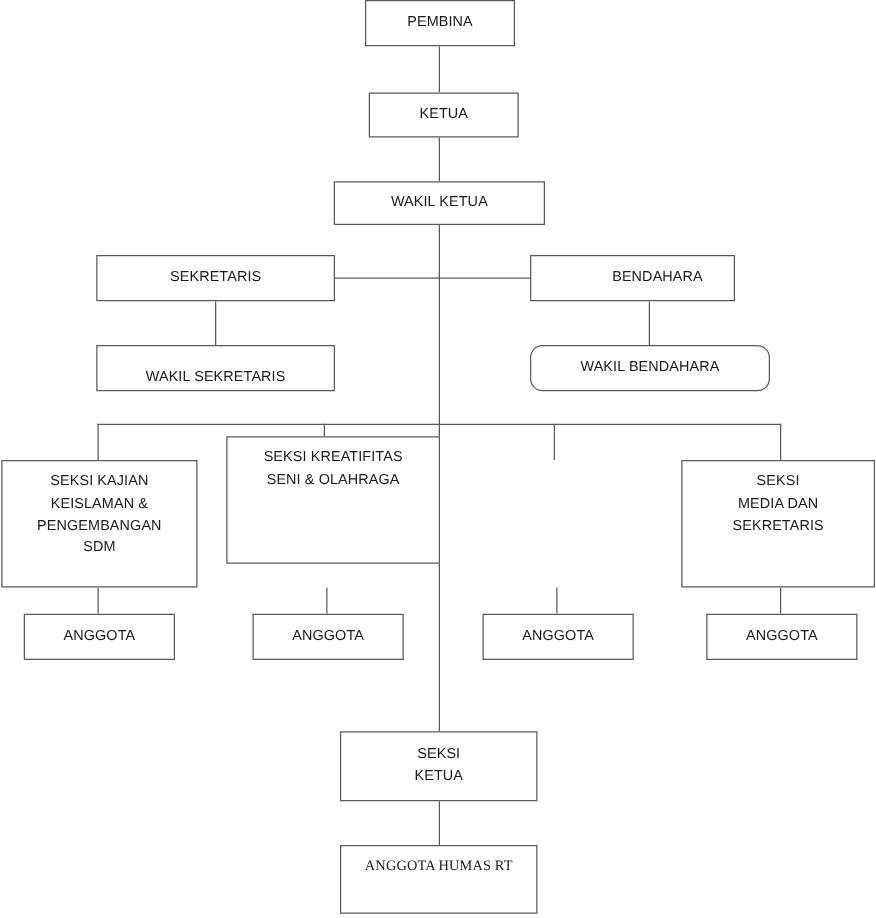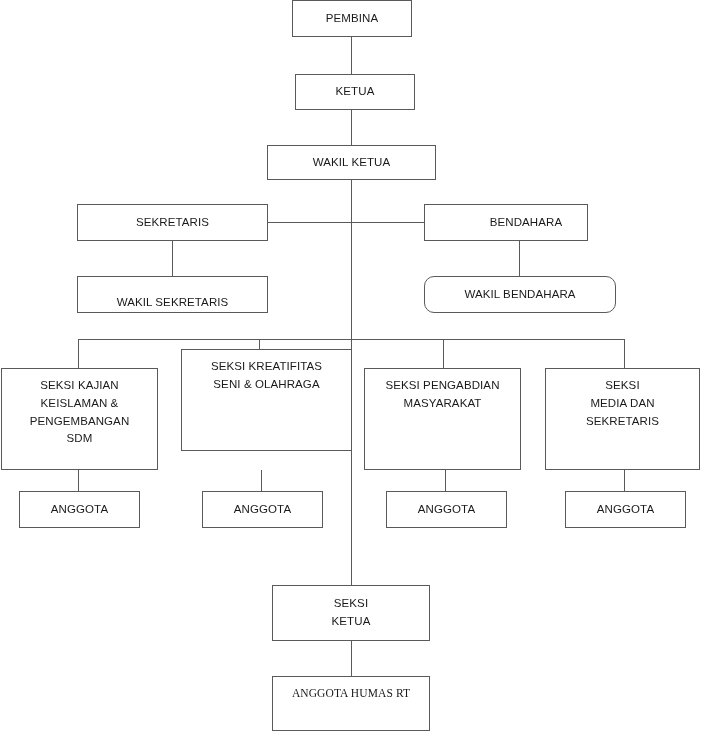--- a/index.html
+++ b/index.html
@@ -111,26 +111,20 @@
     </span>
   </div>
 
   <div class="node top-text" style="left:181px; top:349px; width:171px; height:102px;">
     <span>
       <span class="lbl">SEKSI KREATIFITAS</span>
       <span class="lbl">SENI &amp; OLAHRAGA</span>
     </span>
   </div>
 
-  <div class="node top-text" style="left:364px; top:368px; width:157px; height:102px;">
-    <span>
-      <span class="lbl">SEKSI PENGABDIAN</span>
-      <span class="lbl">MASYARAKAT</span>
-    </span>
-  </div>
 
   <div class="node top-text" style="left:545px; top:368px; width:155px; height:102px;">
     <span>
       <span class="lbl">SEKSI</span>
       <span class="lbl">MEDIA DAN</span>
       <span class="lbl">SEKRETARIS</span>
     </span>
   </div>
 
   <div class="node" style="left:19px; top:491px; width:121px; height:37px;">

